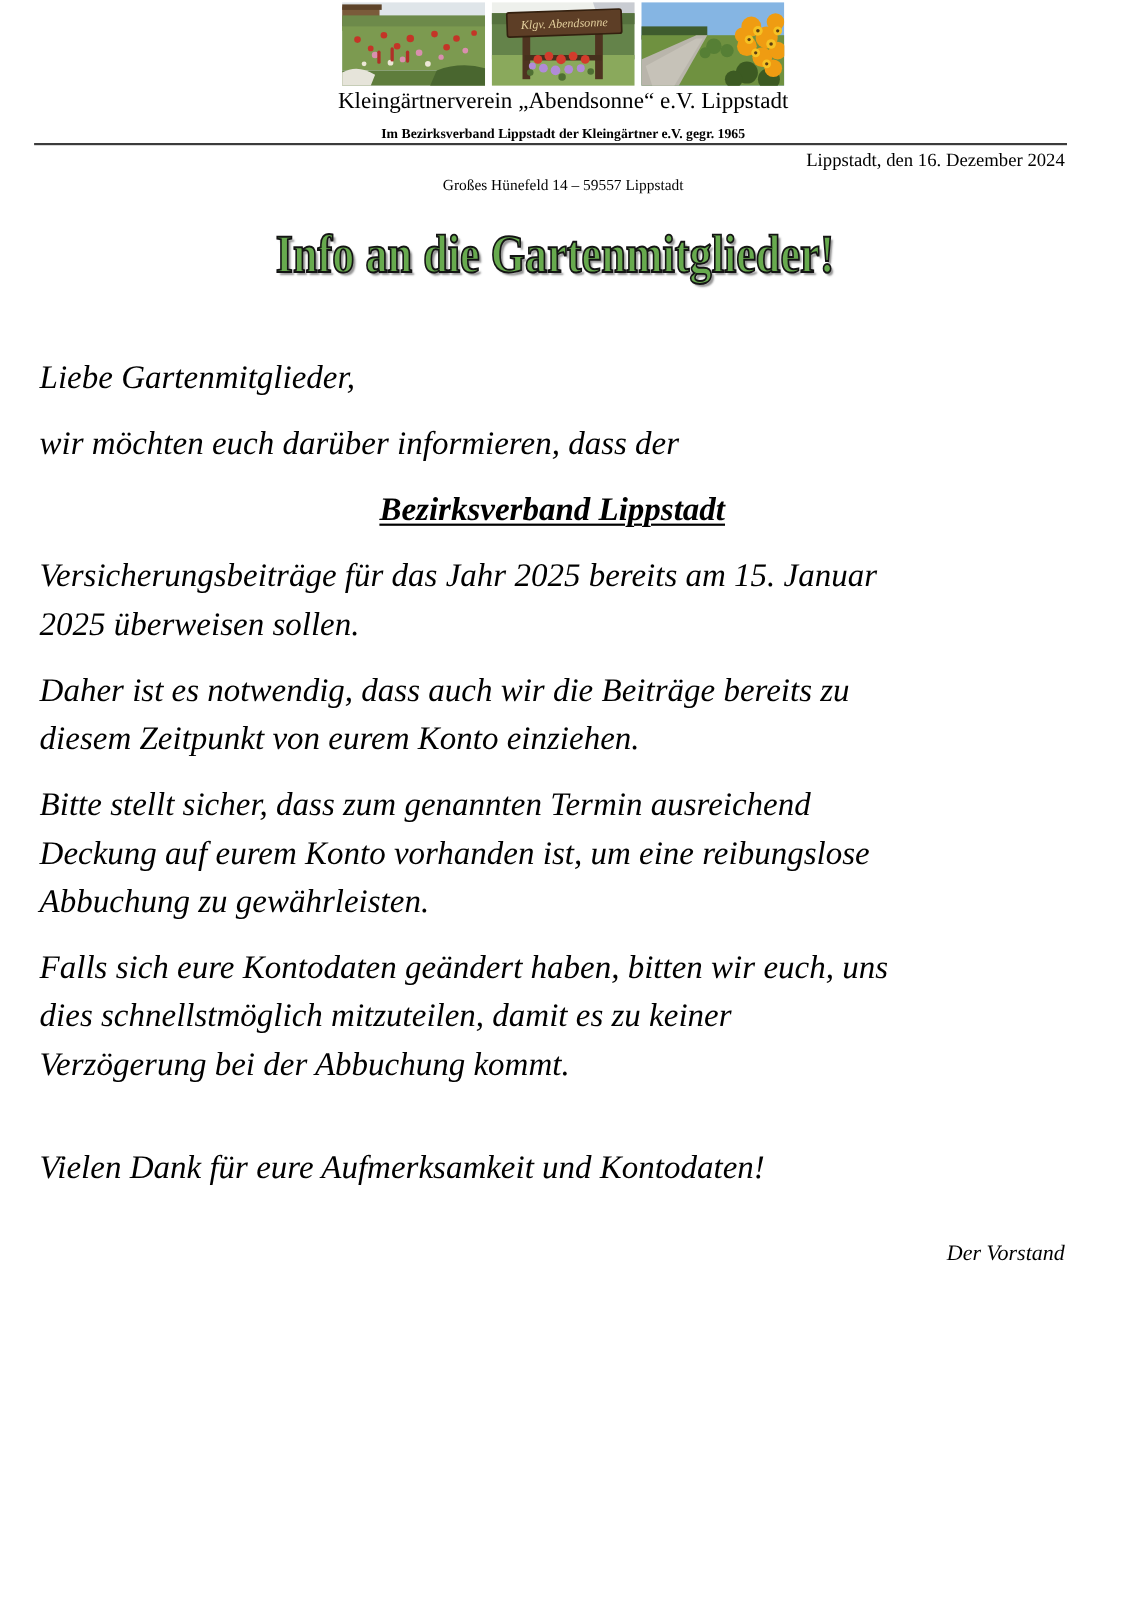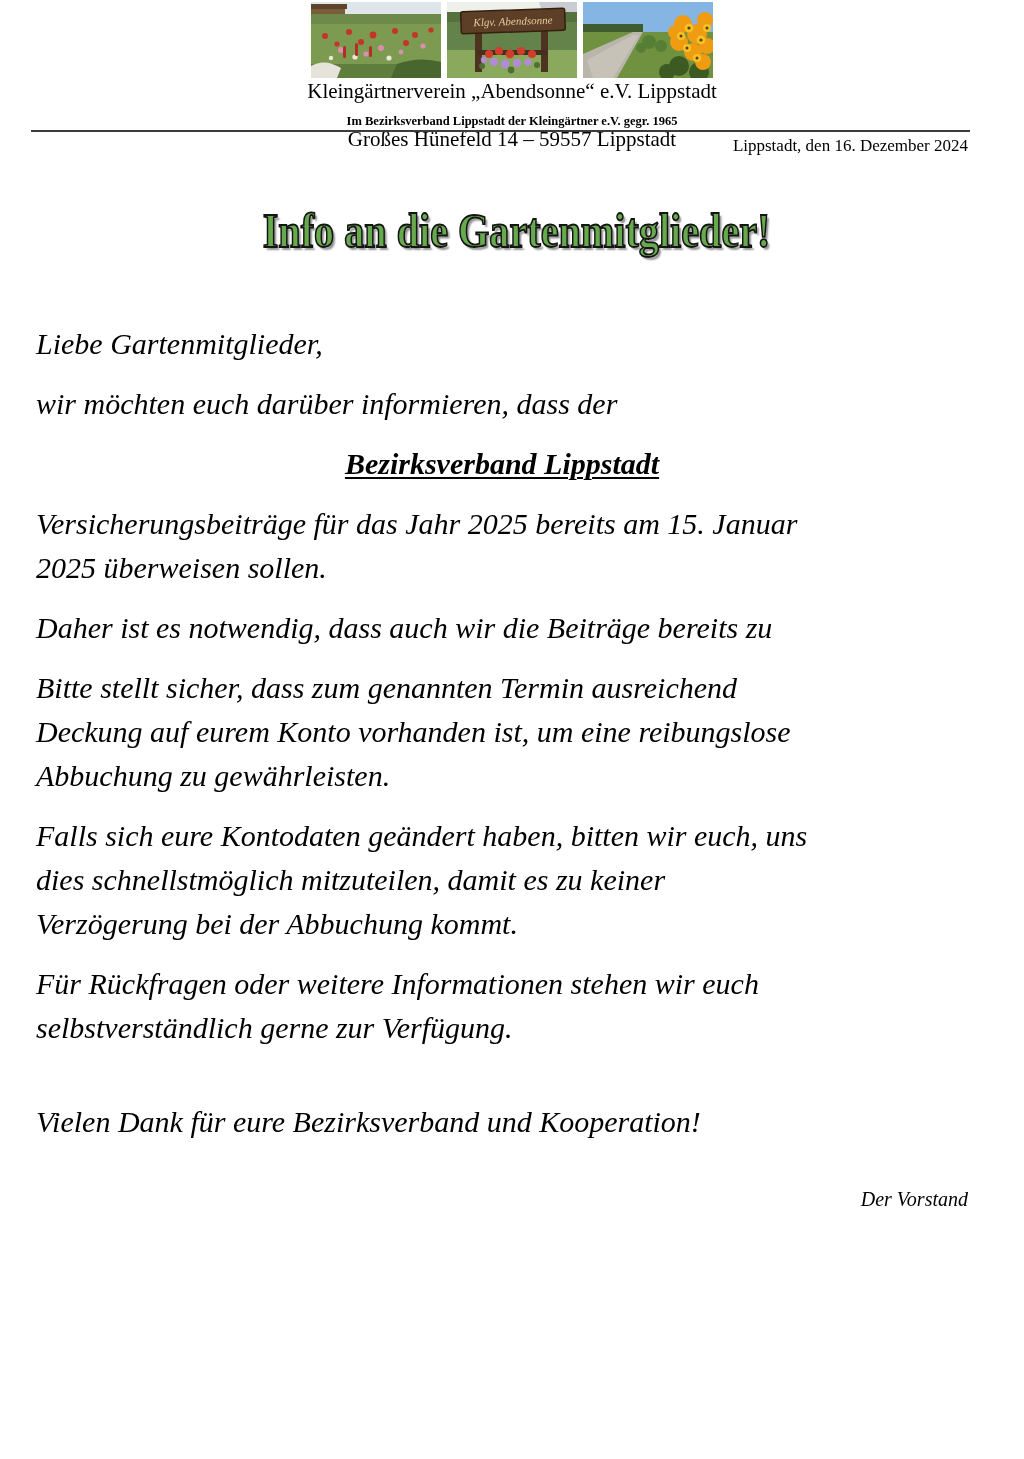--- a/index.html
+++ b/index.html
@@ -16,32 +16,32 @@
   .photo-strip{
     position:absolute;top:2px;left:0;width:100%;
     display:flex;justify-content:center;gap:6px;
   }
   .photo{width:130px;height:76px;display:block;}
   .org-block{
     position:absolute;top:80px;left:0;width:100%;text-align:center;
   }
   .org-name{font-size:21px;line-height:22px;}
   .org-subline{font-size:12.5px;line-height:15px;font-weight:bold;margin-top:12px;}
-  .org-address{font-size:21px;line-height:20px;}
+  .org-address{font-size:14px;line-height:20px;margin-top:31px;}
   .header-rule{
     position:absolute;top:130px;left:31px;width:939px;height:0;
     border-top:2px solid #3c3c3c;
   }
   .date-line{
     position:absolute;top:136px;left:0;width:968px;
     text-align:right;font-size:17px;line-height:20px;
   }
   
   .title-wrap{
-    position:absolute;top:205px;left:16px;width:1002px;text-align:center;
+    position:absolute;top:205px;left:4px;width:1002px;text-align:center;
   }
   .wordart{
     display:inline-block;
     font-family:"Liberation Serif", serif;
     font-weight:bold;
     font-size:49px;
     line-height:52px;
     letter-spacing:0px;
     color:#67aa4e;
     -webkit-text-stroke:1.8px #141414;
@@ -221,39 +221,36 @@
 
     <div class="center-heading">Bezirksverband Lippstadt</div>
 
     <div class="para">
       <div class="line">Versicherungsbeiträge für das Jahr 2025 bereits am 15. Januar</div>
       <div class="line">2025 überweisen sollen.</div>
     </div>
 
     <div class="para">
       <div class="line">Daher ist es notwendig, dass auch wir die Beiträge bereits zu</div>
+      <div class="line">diesem Zeitpunkt von eurem Konto einziehen.</div>
     </div>
 
     <div class="para">
       <div class="line">Bitte stellt sicher, dass zum genannten Termin ausreichend</div>
       <div class="line">Deckung auf eurem Konto vorhanden ist, um eine reibungslose</div>
       <div class="line">Abbuchung zu gewährleisten.</div>
     </div>
 
     <div class="para">
       <div class="line">Falls sich eure Kontodaten geändert haben, bitten wir euch, uns</div>
       <div class="line">dies schnellstmöglich mitzuteilen, damit es zu keiner</div>
       <div class="line">Verzögerung bei der Abbuchung kommt.</div>
     </div>
 
-    <div class="para">
-      <div class="line">Für Rückfragen oder weitere Informationen stehen wir euch</div>
-      <div class="line">selbstverständlich gerne zur Verfügung.</div>
-    </div>
 
     <div class="para thanks">
-      <div class="line">Vielen Dank für eure Bezirksverband und Kooperation!</div>
+      <div class="line">Vielen Dank für eure Aufmerksamkeit und Kontodaten!</div>
     </div>
 
     <div class="signature">Der Vorstand</div>
 
   </div>
 </div>
 
 </body></html>

